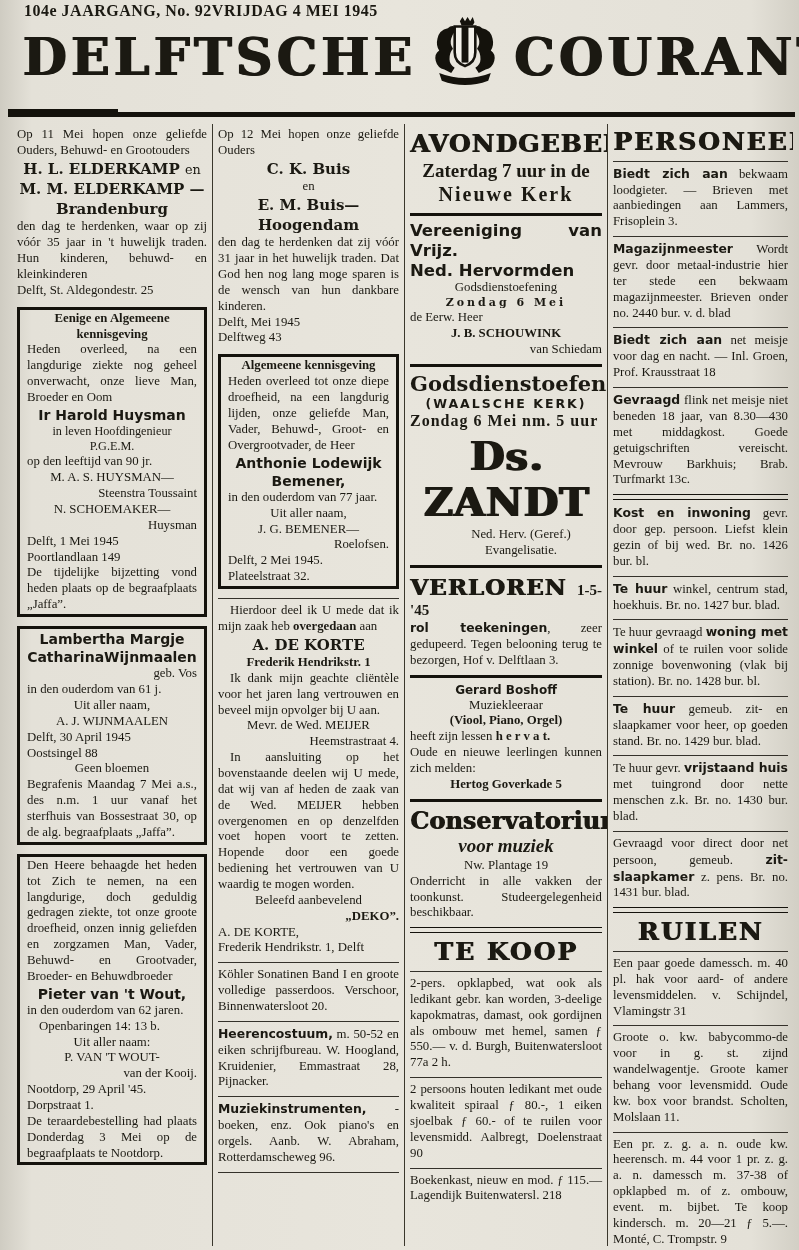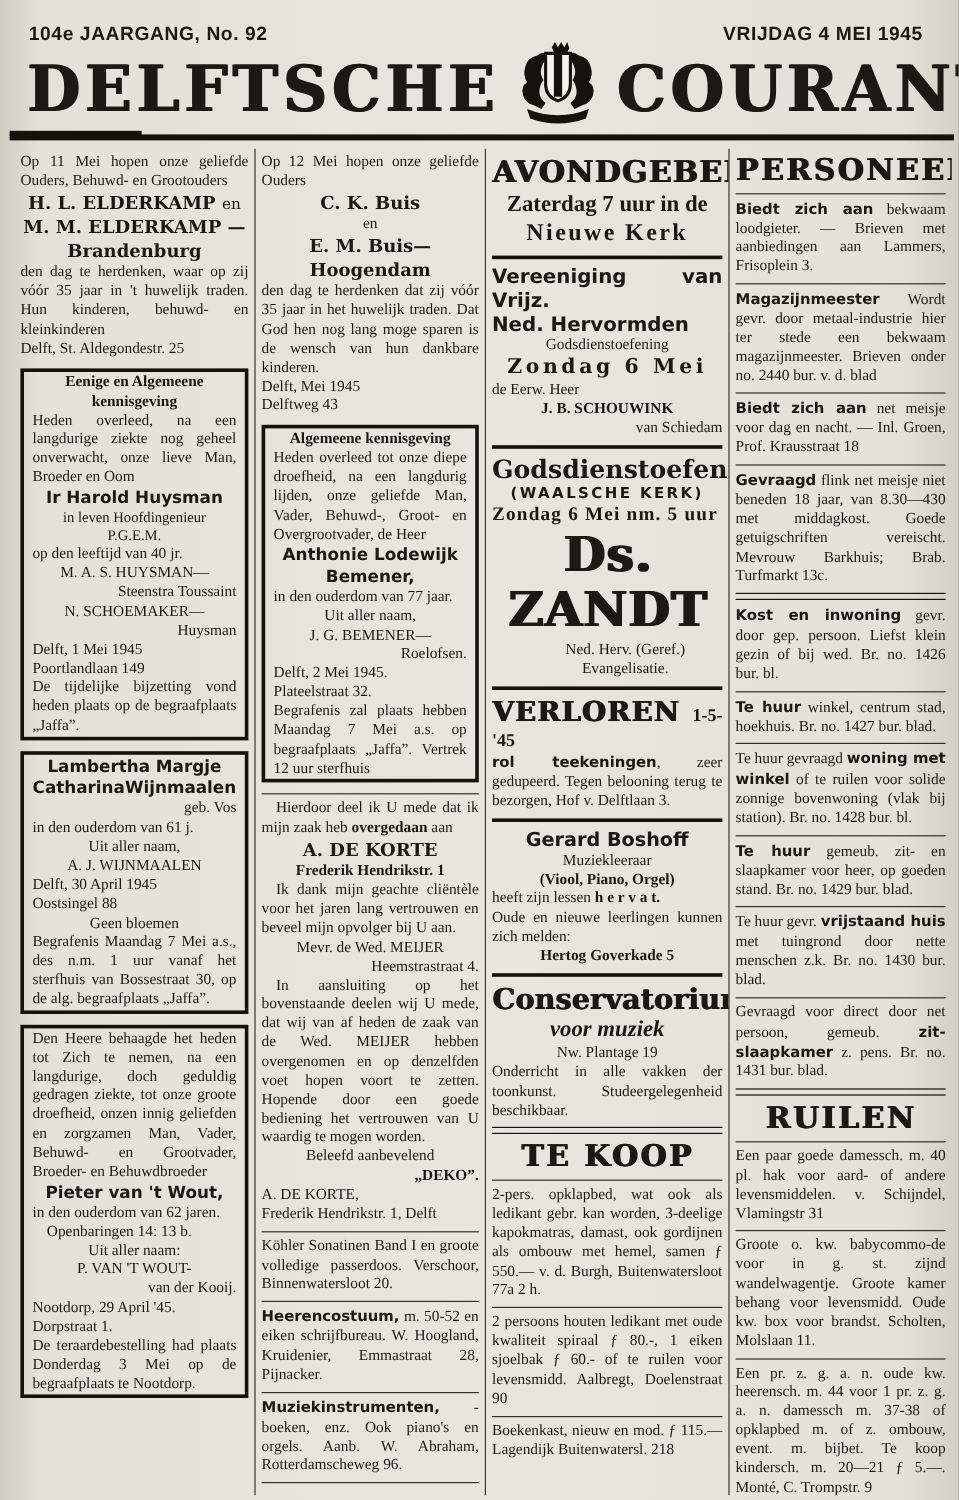--- a/index.html
+++ b/index.html
@@ -2,22 +2,22 @@
 <html><head>
 <meta charset="utf-8">
 <style>
   html,body{margin:0;padding:0;background:#9a968c;}
   .page{
     position:relative;width:799px;height:1250px;overflow:hidden;
     background:linear-gradient(90deg,#cfccc2 0,#e4e1d8 4%,#e8e5dc 50%,#e4e1d8 94%,#d2cfc5 100%);
     color:#1b1912;font-family:"Liberation Serif",serif;
   }
   p{margin:0;}
-  .meta-row{display:flex;justify-content:space-between;padding:20px 30px 0 24px;
-    font-family:Liberation Sans, sans-serif;font-weight:bold;font-size:16px;letter-spacing:.5px;}
+  .meta-row{display:flex;justify-content:flex-start;padding:2px 30px 0 24px;
+    font-family:Liberation Serif, serif;font-weight:bold;font-size:16px;letter-spacing:.5px;}
   .masthead{display:flex;align-items:center;justify-content:space-between;padding:0 30px 0 22px;margin-top:-4px;}
   .mast-title{font-family:"DejaVu Serif",serif;font-weight:bold;font-size:51px;letter-spacing:4px;
     text-shadow:1.5px 0 0 currentColor;transform:scaleY(1.04);white-space:nowrap;}
   .crest{flex:0 0 auto;margin:0 6px;}
   .top-rule{position:absolute;left:8px;right:4px;top:112px;height:5px;background:#14120c;}
   .top-rule:before{content:"";position:absolute;left:0;top:-3px;width:110px;height:4px;background:#14120c;}
 
   .columns{position:absolute;top:124px;left:12px;right:6px;bottom:4px;display:flex;}
   .col{overflow:hidden;padding:0 5px;}
   .col+.col{border-left:1.5px solid #3a372c;}
@@ -40,25 +40,25 @@
   .hd{font-family:"DejaVu Serif",serif;font-weight:bold;text-align:center;line-height:1.15;}
   .h-avond{font-size:25px;letter-spacing:1px;text-shadow:1px 0 0 currentColor;}
   .h-kerk1{font-size:19px;text-align:center;font-weight:bold;}
   .h-kerk2{font-size:20px;text-align:center;font-weight:bold;letter-spacing:2px;}
   .h-verz{font-family:"DejaVu Sans",sans-serif;font-weight:bold;font-size:16.5px;line-height:1.2;}
   .h-gods{font-size:21px;}
   .h-waal{font-size:12.5px;letter-spacing:2px;font-weight:bold;text-align:center;font-family:"DejaVu Sans",sans-serif;}
   .h-zon5{font-weight:bold;font-size:16px;letter-spacing:1px;}
   .h-zandt{font-size:40px;letter-spacing:1px;text-shadow:2px 0 0 currentColor;margin:2px 0;}
   .h-verloren{font-size:23px;font-weight:bold;font-family:"DejaVu Serif",serif;letter-spacing:1px;text-shadow:1px 0 0 currentColor;}
-  .h-boshoff{font-family:"DejaVu Sans",sans-serif;font-weight:bold;font-size:16px;text-align:center;}
+  .h-boshoff{font-family:"DejaVu Sans",sans-serif;font-weight:bold;font-size:12px;text-align:center;}
   .h-conserv{font-size:24px;text-shadow:.8px 0 0 currentColor;}
   .h-voormuz{font-size:19px;font-style:italic;text-align:center;font-weight:bold;}
   .h-sec{font-size:25px;letter-spacing:2px;text-shadow:1px 0 0 currentColor;margin:1px 0;}
-  .h-zondag{font-size:17px;letter-spacing:3px;text-align:center;font-weight:bold;font-family:"DejaVu Serif",serif;}
+  .h-zondag{font-size:11px;letter-spacing:3px;text-align:center;font-weight:bold;font-family:"DejaVu Serif",serif;}
   .small-cap{font-size:12.2px;}
   .indent{text-indent:12px;}
 </style>
 </head>
 <body>
 
 <div class="page">
 
   <div class="meta-row">
     <span>104e JAARGANG, No. 92</span>
@@ -96,21 +96,21 @@
         <p>Delft, St. Aldegondestr. 25</p>
       </div>
 
       <div class="box ad">
         <p class="center bold">Eenige en Algemeene</p>
         <p class="center bold">kennisgeving</p>
         <p>Heden overleed, na een langdurige ziekte nog geheel onverwacht, onze lieve Man, Broeder en Oom</p>
         <p class="name-line">Ir Harold Huysman</p>
         <p class="center small-cap">in leven Hoofdingenieur</p>
         <p class="center small-cap">P.G.E.M.</p>
-        <p>op den leeftijd van 40 jr.</p>
+        <p>op den leeftijd van 90 jr.</p>
         <p class="sign-c">M. A. S. HUYSMAN—</p>
         <p class="right">Steenstra Toussaint</p>
         <p class="sign-c">N. SCHOEMAKER—</p>
         <p class="right">Huysman</p>
         <p>Delft, 1 Mei 1945</p>
         <p>Poortlandlaan 149</p>
         <p>De tijdelijke bijzetting vond heden plaats op de begraafplaats „Jaffa”.</p>
       </div>
 
       <div class="box ad">
@@ -139,37 +139,36 @@
         <p>De teraardebestelling had plaats Donderdag 3 Mei op de begraafplaats te Nootdorp.</p>
       </div>
     </div>
 
     <div class="col c2">
       <div class="ad">
         <p>Op 12 Mei hopen onze geliefde Ouders</p>
         <p class="name-serif">C. K. Buis</p>
         <p class="center">en</p>
         <p class="name-serif">E. M. Buis—Hoogendam</p>
-        <p>den dag te herdenken dat zij vóór 35 jaar in het huwelijk traden. Dat God hen nog lang moge sparen is de wensch van hun dankbare kinderen.</p>
+        <p>den dag te herdenken dat zij vóór 31 jaar in het huwelijk traden. Dat God hen nog lang moge sparen is de wensch van hun dankbare kinderen.</p>
         <p>Delft, Mei 1945</p>
         <p>Delftweg 43</p>
       </div>
 
       <div class="box ad">
         <p class="center bold">Algemeene kennisgeving</p>
         <p>Heden overleed tot onze diepe droefheid, na een langdurig lijden, onze geliefde Man, Vader, Behuwd-, Groot- en Overgrootvader, de Heer</p>
         <p class="name-line">Anthonie Lodewijk</p>
         <p class="name-line">Bemener,</p>
         <p>in den ouderdom van 77 jaar.</p>
         <p class="sign-c">Uit aller naam,</p>
         <p class="sign-c">J. G. BEMENER—</p>
         <p class="right">Roelofsen.</p>
         <p>Delft, 2 Mei 1945.</p>
         <p>Plateelstraat 32.</p>
-        <p>Begrafenis zal plaats hebben Maandag 7 Mei a.s. op begraafplaats „Jaffa”. Vertrek 12 uur sterfhuis</p>
       </div>
 
       <div class="rule"></div>
 
       <div class="ad">
         <p class="indent"><span>Hierdoor deel ik U mede dat ik mijn zaak heb </span><span class="bold">overgedaan</span><span> aan</span></p>
         <p class="name-serif">A. DE KORTE</p>
         <p class="center bold">Frederik Hendrikstr. 1</p>
         <p class="indent">Ik dank mijn geachte cliëntèle voor het jaren lang vertrouwen en beveel mijn opvolger bij U aan.</p>
         <p class="sign-c">Mevr. de Wed. MEIJER</p>

